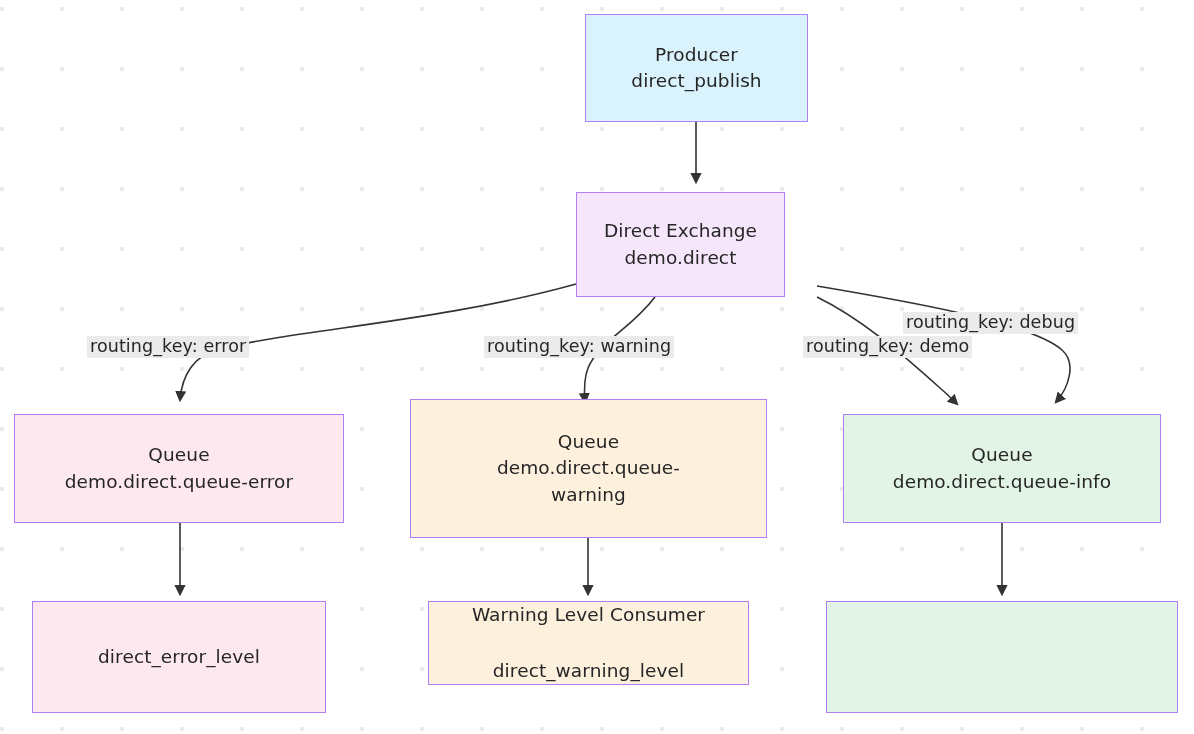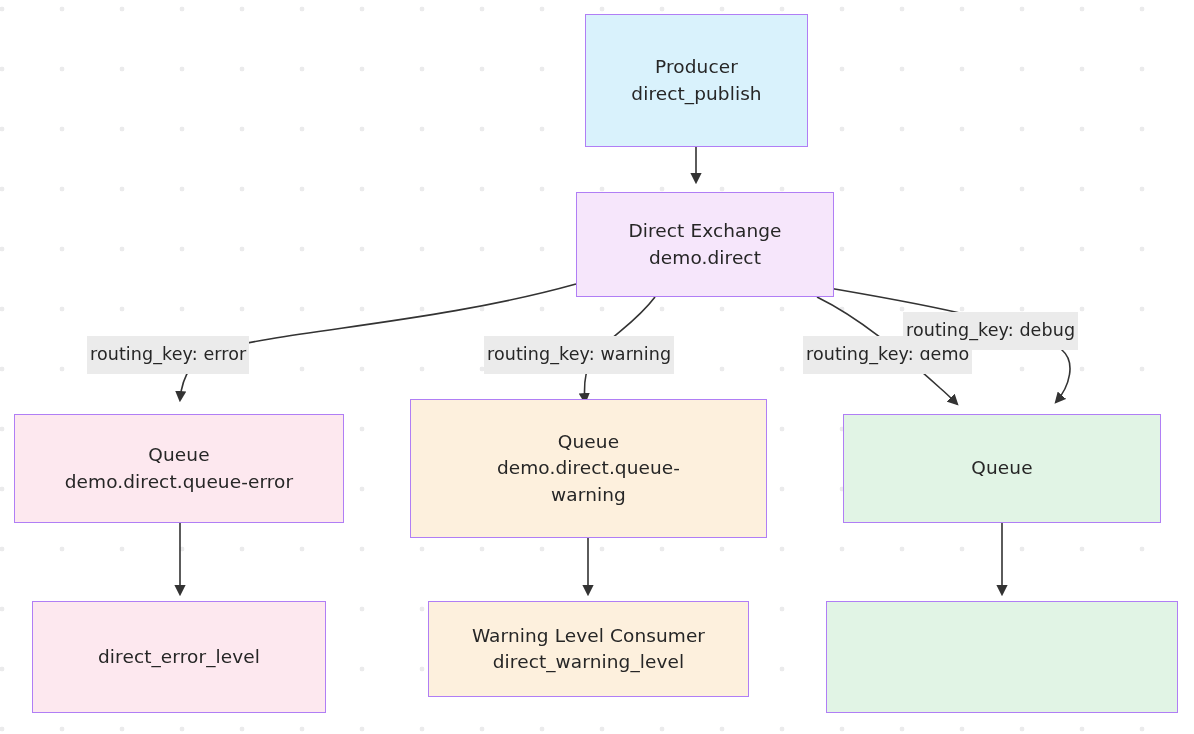--- a/index.html
+++ b/index.html
@@ -52,21 +52,21 @@
   .n-error    { background: #fde8ef; }
   .n-warning  { background: #fdf0dd; }
   .n-info     { background: #e1f4e5; }
 
   .edge-label {
     position: absolute;
     background: #ebebeb;
     color: #262626;
     font-size: 17.5px;
     line-height: 1.25;
-    padding: 8px 3px;
+    padding: 0 3px;
     white-space: nowrap;
     letter-spacing: 0.1px;
   }
   .el-info { z-index: 3; }
   .el-debug { z-index: 4; }
 </style>
 </head>
 <body>
 
 <div id="canvas">
@@ -88,50 +88,51 @@
 
     <path d="M 817,286 C 900,300 1030,322 1062,350 C 1076,362 1070,386 1056,402" fill="none" stroke="#333333" stroke-width="1.6" marker-end="url(#arrow)"></path>
 
     <path d="M 180,523 L 180,594" fill="none" stroke="#333333" stroke-width="1.6" marker-end="url(#arrow)"></path>
 
     <path d="M 588,538 L 588,594" fill="none" stroke="#333333" stroke-width="1.6" marker-end="url(#arrow)"></path>
 
     <path d="M 1002,523 L 1002,594" fill="none" stroke="#333333" stroke-width="1.6" marker-end="url(#arrow)"></path>
   </svg>
 
-  <div class="node n-producer" style="left:585px; top:14px; width:223px; height:133px;">
+  <div class="node n-producer" style="left:585px; top:14px; width:223px; height:108px;">
     <span class="line">Producer</span>
     <span class="line">direct_publish</span>
   </div>
 
-  <div class="node n-exchange" style="left:576px; top:192px; width:258px; height:105px;">
+  <div class="node n-exchange" style="left:576px; top:192px; width:209px; height:105px;">
     <span class="line">Direct Exchange</span>
     <span class="line">demo.direct</span>
   </div>
 
   <div class="node n-error" style="left:14px; top:414px; width:330px; height:109px;">
     <span class="line">Queue</span>
     <span class="line">demo.direct.queue-error</span>
   </div>
 
   <div class="node n-warning" style="left:410px; top:399px; width:357px; height:139px;">
     <span class="line">Queue</span>
     <span class="line">demo.direct.queue-</span>
     <span class="line">warning</span>
   </div>
 
   <div class="node n-info" style="left:843px; top:414px; width:318px; height:109px;">
     <span class="line">Queue</span>
+    <span class="line">demo.direct.queue-info</span>
   </div>
 
   <div class="node n-error" style="left:32px; top:601px; width:294px; height:112px;">
     <span class="line">direct_error_level</span>
   </div>
 
-  <div class="node n-warning" style="left:428px; top:601px; width:321px; height:96px;">
+  <div class="node n-warning" style="left:428px; top:601px; width:321px; height:84px;justify-content:space-between;">
     <span class="line">Warning Level Consumer</span>
     <span class="line">direct_warning_level</span>
   </div>
 
   <div class="node n-info" style="left:826px; top:601px; width:352px; height:112px;">
   </div>
 
   <div class="edge-label" style="left:484px; top:336px;">routing_key: warning</div>
 
   <div class="edge-label" style="left:87px; top:336px;">routing_key: error</div>

